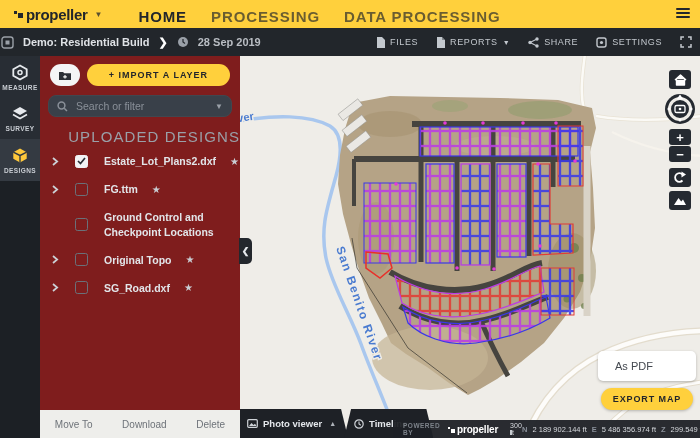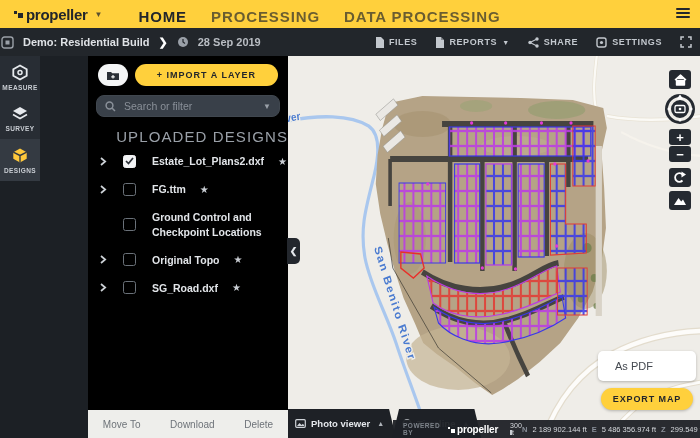--- a/index.html
+++ b/index.html
@@ -24,35 +24,35 @@
   .hamburger{position:absolute;right:10px;top:8px;width:14px;height:12px;cursor:pointer;}
   .hamburger i{display:block;height:2px;background:#23262B;margin-bottom:2px;border-radius:1px;}
 
   
   .subbar{height:28px;background:#22262B;display:flex;align-items:center;color:#C6CAD0;flex:0 0 28px;position:relative;}
   .subbar .lft{display:flex;align-items:flex-start;gap:9px;margin-left:1px;}
   .proj-title{font-size:11px;font-weight:bold;color:#DFE2E6;}
   .crumb-chev{color:#fff;font-size:11px;font-weight:bold;}
   .date-text{font-size:11px;color:#B9BDC3;font-weight:bold;}
   .subbar .rgt{position:absolute;right:8px;display:flex;align-items:center;gap:18px;}
-  .bar-action{display:flex;align-items:center;gap:5px;font-size:9px;font-weight:bold;letter-spacing:.6px;color:#C3C8CE;cursor:pointer;}
+  .bar-action{display:flex;align-items:center;gap:5px;font-size:9px;font-weight:normal;letter-spacing:.6px;color:#C3C8CE;cursor:pointer;}
   .bar-action svg{display:block;}
 
   
   .content{flex:1;display:flex;position:relative;}
 
   
   .iconbar{width:40px;background:#1C2025;display:flex;flex-direction:column;flex:0 0 40px;}
   .rail-item{background:#282D34;display:flex;flex-direction:column;align-items:center;padding:8px 0 7px;cursor:pointer;gap:3px;}
   .rail-item.active{background:#343A42;}
   .rail-label{font-size:6.5px;font-weight:bold;letter-spacing:.4px;color:#C9CDD3;}
   .rail-fill{flex:1;background:#1C2025;}
 
   
-  .panel{width:200px;background:#000000;flex:0 0 200px;display:flex;flex-direction:column;position:relative;margin-left:48px;}
+  .panel{width:200px;background:#7f1d1d;flex:0 0 200px;display:flex;flex-direction:column;position:relative;}
   .panel-toolbar{display:flex;gap:7px;padding:8px 10px 0 10px;}
   .folder-btn{width:30px;height:22px;background:#F4F5F6;border-radius:12px;display:flex;align-items:center;justify-content:center;cursor:pointer;}
   .import-btn{flex:1;height:22px;background:#FFD03C;border:none;border-radius:12px;font-family:inherit;
       font-size:9px;font-weight:bold;letter-spacing:1px;color:#23262B;cursor:pointer;}
   .search-box{margin:9px 8px 0 8px;height:20px;background:#394049;border:1px solid #40474F;border-radius:8px;
       display:flex;align-items:center;padding:0 8px;gap:6px;}
   .search-box input{flex:1;background:transparent;border:none;outline:none;color:#D6DAE0;font-size:10.5px;font-family:inherit;min-width:0;}
   .search-box input::placeholder{color:#8A9099;}
   .search-caret{color:#9AA0A8;font-size:8px;}
   .section-title{font-size:15px;font-weight:normal;letter-spacing:1.1px;color:#9AA0A8;margin:11px 0 2px 9px;text-align:right;}

